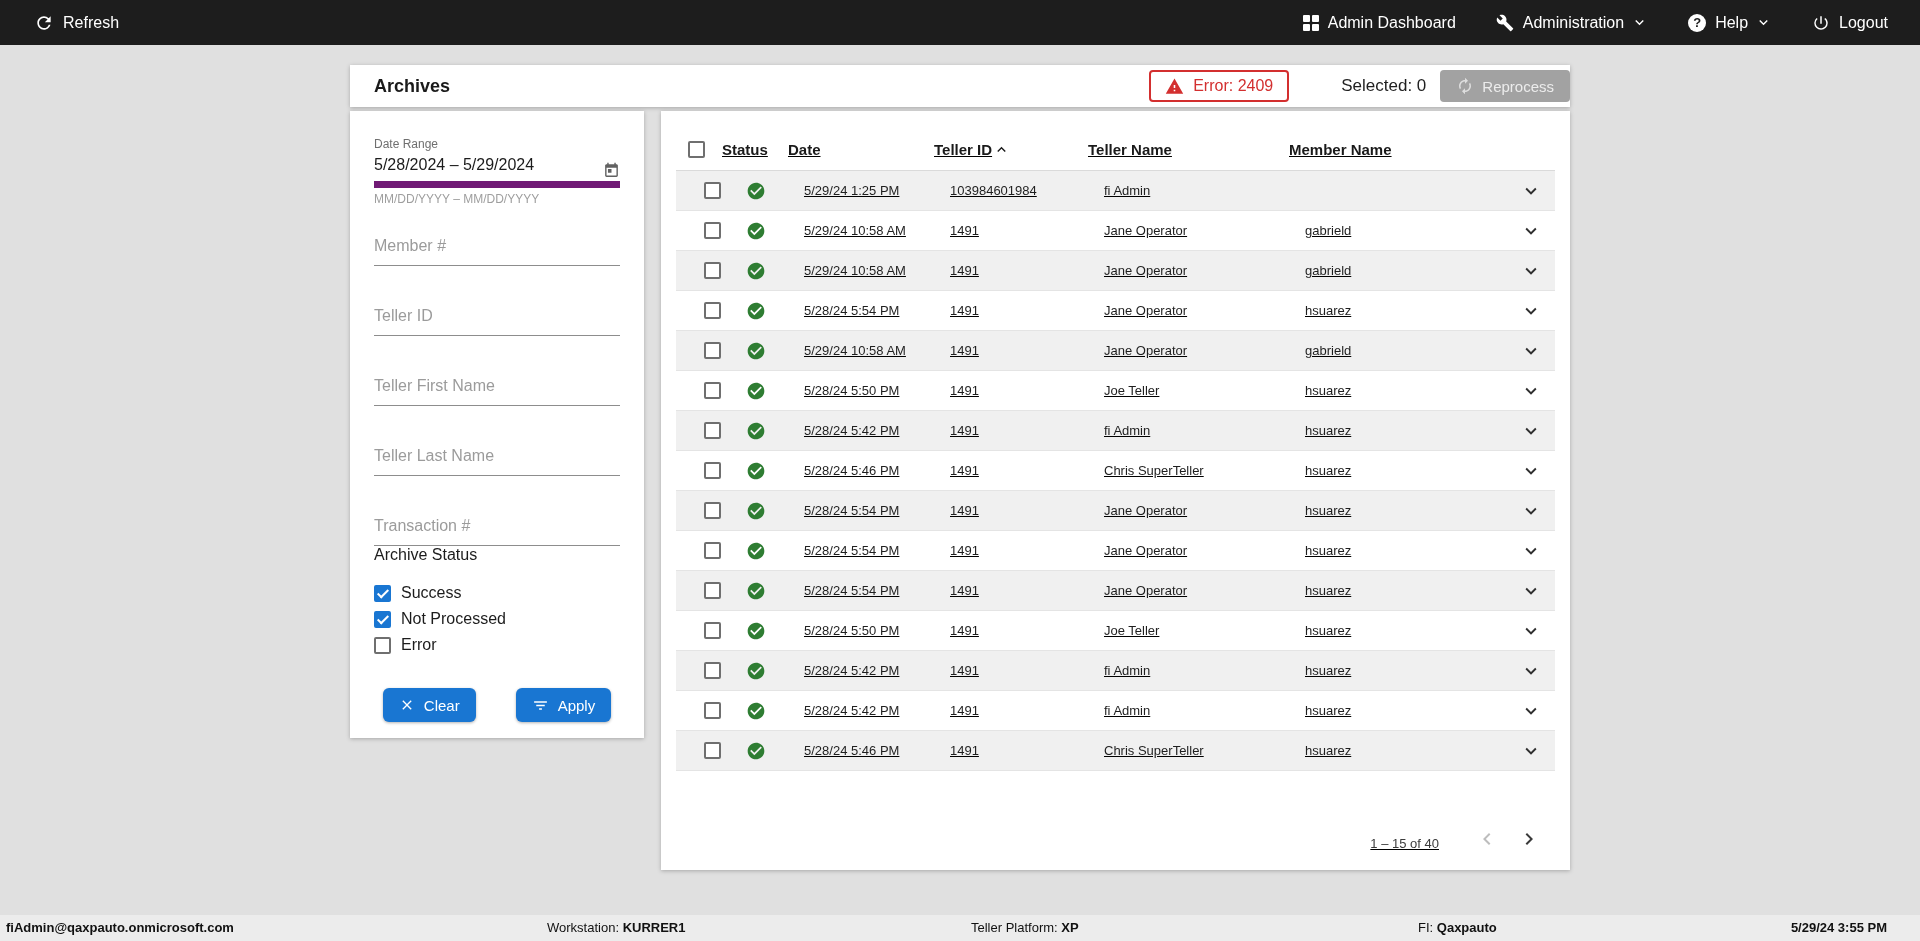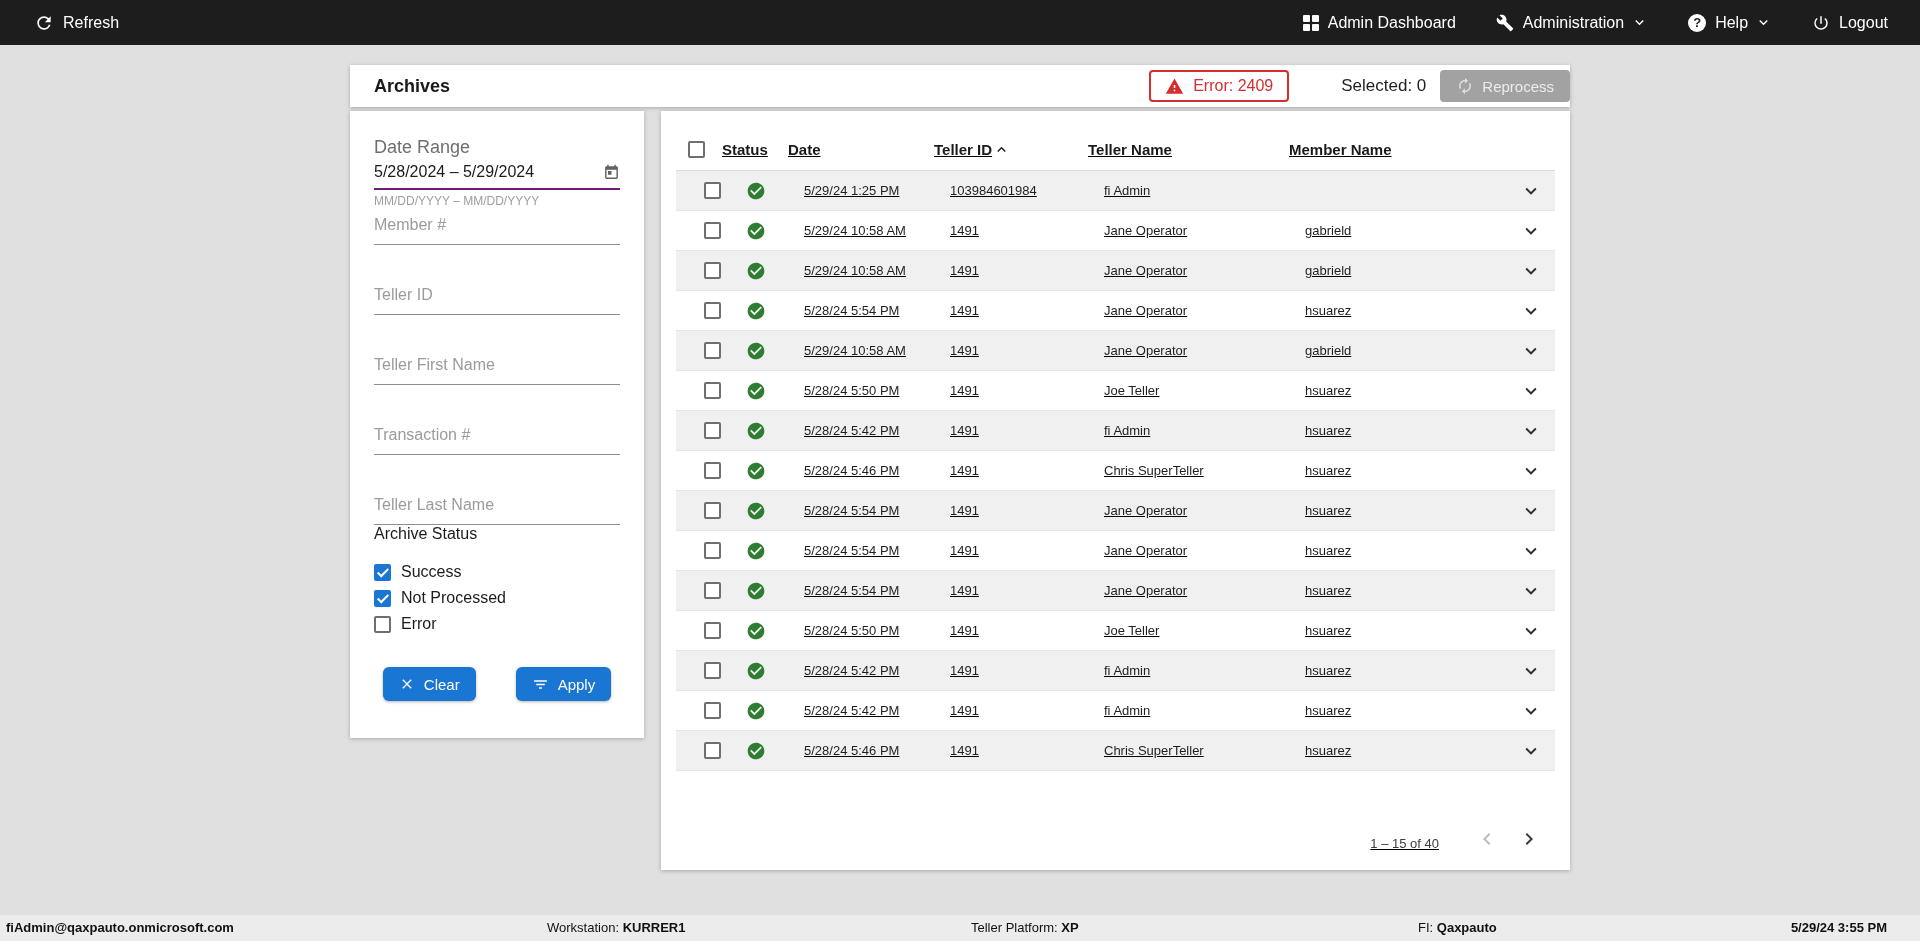--- a/index.html
+++ b/index.html
@@ -49,34 +49,34 @@
   .selected-label { margin-left:52px; font-size:17px; color:#1f1f1f; }
   .reprocess-btn {
     margin-left:14px; display:flex; align-items:center; gap:8px; height:32px; padding:0 16px;
     background:#a2a2a2; border:none; border-radius:4px; color:#ececec; font-size:15px; cursor:default;
   }
 
   .panels { display:flex; gap:17px; margin-top:4px; align-items:flex-start; }
 
   
   .filter-card { width:294px; height:627px; padding:26px 24px 0; }
-  .field-label { font-size:18px; color:#6f6f6f; }
+  .field-label { font-size:12px; color:#6f6f6f; }
   .date-field { position:relative; }
   .date-field input {
-    width:100%; border:none; border-bottom:2px solid #701a75; background:transparent; outline:none;
+    width:100%; border:none; border-bottom:7px solid #701a75; background:transparent; outline:none;
     font-size:16px; color:#1c1c1c; padding:5px 26px 7px 0;
   }
   .calendar-icon { position:absolute; right:0; bottom:9px; }
   .field-hint { font-size:12px; color:#9e9e9e; margin-top:4px; }
   .filter-input {
     display:block; width:100%; border:none; border-bottom:1px solid #8d8d8d; background:transparent;
     outline:none; font-size:16px; color:#1c1c1c; padding:8px 0 10px;
   }
   .filter-input::placeholder { color:#9b9b9b; opacity:1; }
-  .fi-first { }
+  .fi-first { margin-top:23px; }
   .fi { margin-top:33px; }
   .archive-status-title { font-size:16px; color:#1c1c1c; }
   .status-options { margin-top:16px; }
   .status-option { display:flex; align-items:center; gap:10px; height:26px; cursor:pointer; }
   .checkbox {
     width:17px; height:17px; border:2px solid #6f6f6f; border-radius:2px; background:#fff;
     position:relative; display:inline-block; flex:0 0 auto;
   }
   .checkbox.checked { background:#1976d2; border-color:#1976d2; }
   .checkbox.checked::after {
@@ -195,22 +195,22 @@
           <input type="text" value="5/28/2024 – 5/29/2024" style="">
           <svg class="calendar-icon" width="17" height="17" viewBox="0 0 24 24" fill="#616161">
               <path d="M19 3h-1V1h-2v2H8V1H6v2H5c-1.11 0-2 .9-2 2v14c0 1.1.89 2 2 2h14c1.1 0 2-.9 2-2V5c0-1.1-.9-2-2-2zm0 16H5V8h14v11zM7 10h5v5H7z"></path>
             </svg>
         </div>
         <div class="field-hint">MM/DD/YYYY – MM/DD/YYYY</div>
 
         <input class="filter-input fi-first" type="text" placeholder="Member #" style="">
         <input class="filter-input fi" type="text" placeholder="Teller ID" style="">
         <input class="filter-input fi" type="text" placeholder="Teller First Name" style="">
+        <input class="filter-input fi" type="text" placeholder="Teller Last Name" style="">
         <input class="filter-input fi" type="text" placeholder="Transaction #" style="">
-        <input class="filter-input fi" type="text" placeholder="Teller Last Name" style="">
 
         <div class="archive-status-title">Archive Status</div>
         <div class="status-options">
   <label class="status-option">
     <span class="checkbox checked"></span>
     <span class="status-label">Success</span>
   </label>
 
   <label class="status-option">
     <span class="checkbox checked"></span>

